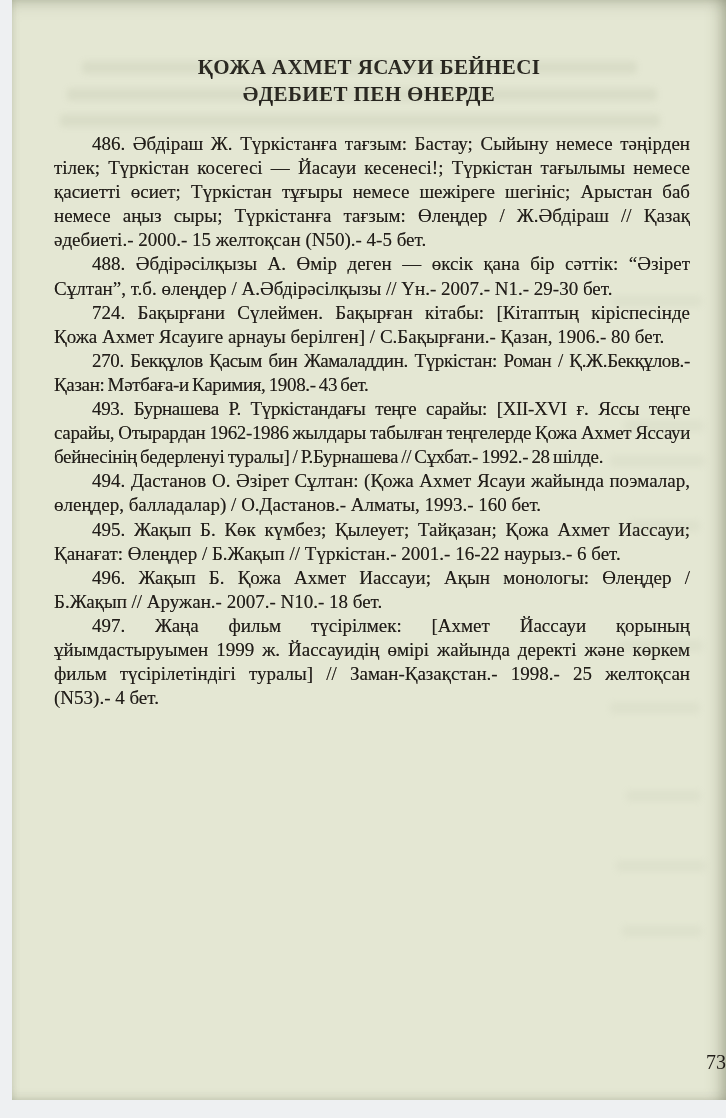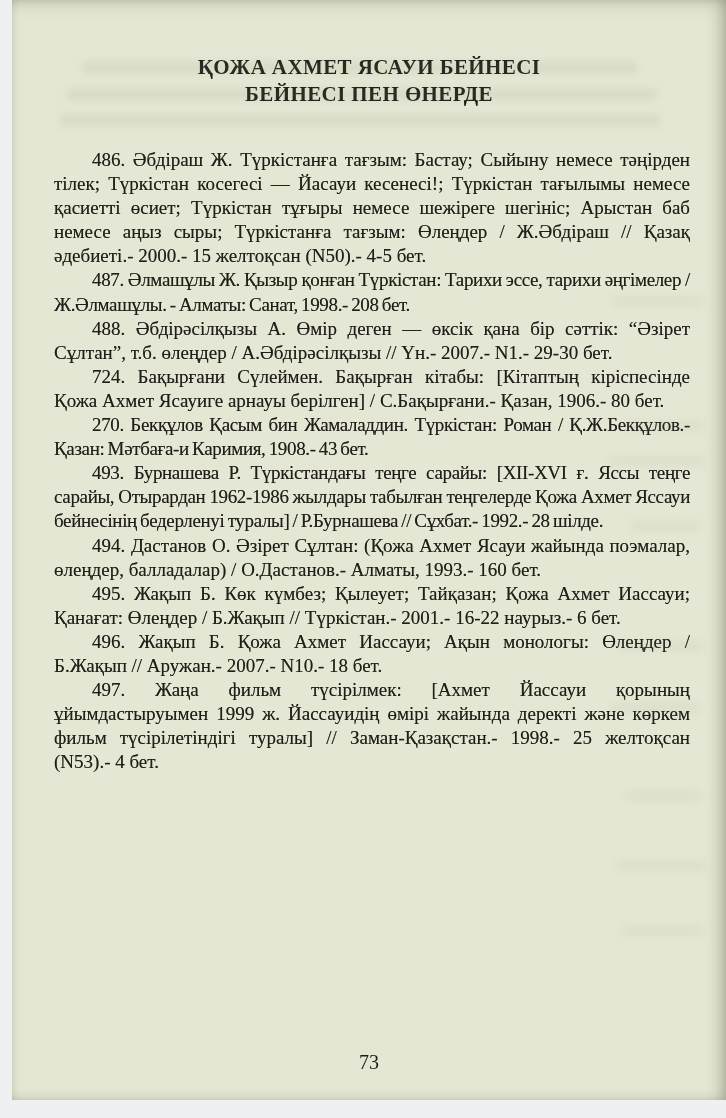--- a/index.html
+++ b/index.html
@@ -27,36 +27,36 @@
   .title {
     margin: 54px 10px 0 10px;
     text-align: center;
     font-size: 21px;
     font-weight: 700;
     line-height: 27px;
     letter-spacing: 0.4px;
     color: #1c1915;
   }
   .entries {
-    margin: 40px 36px 0 42px;
+    margin: 24px 36px 0 42px;
     width: 636px;
     font-size: 19px;
     line-height: 24.1px;
     text-align: justify;
     color: #211d19;
     text-shadow: 0 0 0.5px rgba(35, 30, 24, 0.55);
   }
   .entries p { margin: 0; text-indent: 38px; }
   .entries p.tight { letter-spacing: -0.35px; word-spacing: -1.2px; }
   .pageno {
     position: absolute;
     bottom: 26px;
     left: 0;
     width: 100%;
-    text-align: center;
+    text-align: right;
     font-size: 20px;
     color: #211d19;
   }
   .ghost {
     position: absolute;
     background: #99a184;
     opacity: 0.14;
     filter: blur(3px);
     border-radius: 3px;
     pointer-events: none;
@@ -77,26 +77,25 @@
     <div class="ghost faint" style="left:598px; top:455px; width:95px; height:12px;"></div>
     <div class="ghost faint" style="left:618px; top:520px; width:70px; height:12px;"></div>
     <div class="ghost faint" style="left:606px; top:640px; width:85px; height:12px;"></div>
     <div class="ghost faint" style="left:598px; top:702px; width:90px; height:12px;"></div>
     <div class="ghost faint" style="left:614px; top:790px; width:75px; height:12px;"></div>
     <div class="ghost faint" style="left:604px; top:860px; width:90px; height:12px;"></div>
     <div class="ghost faint" style="left:610px; top:925px; width:80px; height:12px;"></div>
 
     <div class="title">
       <span>ҚОЖА АХМЕТ ЯСАУИ БЕЙНЕСІ</span><br>
-      <span>БЕЙНЕСІ ПЕН ӨНЕРДЕ</span>
+      <span>ӘДЕБИЕТ ПЕН ӨНЕРДЕ</span>
     </div>
 
     <div class="entries">
       <p>486. Әбдіраш Ж. Түркістанға тағзым: Бастау; Сыйыну немесе тәңірден тілек; Түркістан косегесі — Йасауи кесенесі!; Түркістан тағылымы немесе қасиетті өсиет; Түркістан тұғыры немесе шежіреге шегініс; Арыстан баб немесе аңыз сыры; Түркістанға тағзым: Өлеңдер / Ж.Әбдіраш // Қазақ әдебиеті.- 2000.- 15 желтоқсан (N50).- 4-5 бет.</p>
-      <p class="tight">487. Әлмашұлы Ж. Қызыр қонған Түркістан: Тарихи эссе, тарихи әңгімелер / Ж.Әлмашұлы. - Алматы: Санат, 1998.- 208 бет.</p>
       <p>488. Әбдірәсілқызы А. Өмір деген — өксік қана бір сәттік: “Әзірет Сұлтан”, т.б. өлеңдер / А.Әбдірәсілқызы // Үн.- 2007.- N1.- 29-30 бет.</p>
       <p>724. Бақырғани Сүлеймен. Бақырған кітабы: [Кітаптың кіріспесінде Қожа Ахмет Ясауиге арнауы берілген] / С.Бақырғани.- Қазан, 1906.- 80 бет.</p>
       <p class="tight">270. Бекқұлов Қасым бин Жамаладдин. Түркістан: Роман / Қ.Ж.Бекқұлов.- Қазан: Мәтбаға-и Каримия, 1908.- 43 бет.</p>
       <p class="tight">493. Бурнашева Р. Түркістандағы теңге сарайы: [XII-XVI ғ. Яссы теңге сарайы, Отырардан 1962-1986 жылдары табылған теңгелерде Қожа Ахмет Яссауи бейнесінің бедерленуі туралы] / Р.Бурнашева // Сұхбат.- 1992.- 28 шілде.</p>
       <p>494. Дастанов О. Әзірет Сұлтан: (Қожа Ахмет Ясауи жайында поэмалар, өлеңдер, балладалар) / О.Дастанов.- Алматы, 1993.- 160 бет.</p>
       <p>495. Жақып Б. Көк күмбез; Қылеует; Тайқазан; Қожа Ахмет Иассауи; Қанағат: Өлеңдер / Б.Жақып // Түркістан.- 2001.- 16-22 наурыз.- 6 бет.</p>
       <p>496. Жақып Б. Қожа Ахмет Иассауи; Ақын монологы: Өлеңдер / Б.Жақып // Аружан.- 2007.- N10.- 18 бет.</p>
       <p>497. Жаңа фильм түсірілмек: [Ахмет Йассауи қорының ұйымдастыруымен 1999 ж. Йассауидің өмірі жайында деректі және көркем фильм түсірілетіндігі туралы] // Заман-Қазақстан.- 1998.- 25 желтоқсан (N53).- 4 бет.</p>
     </div>
 

